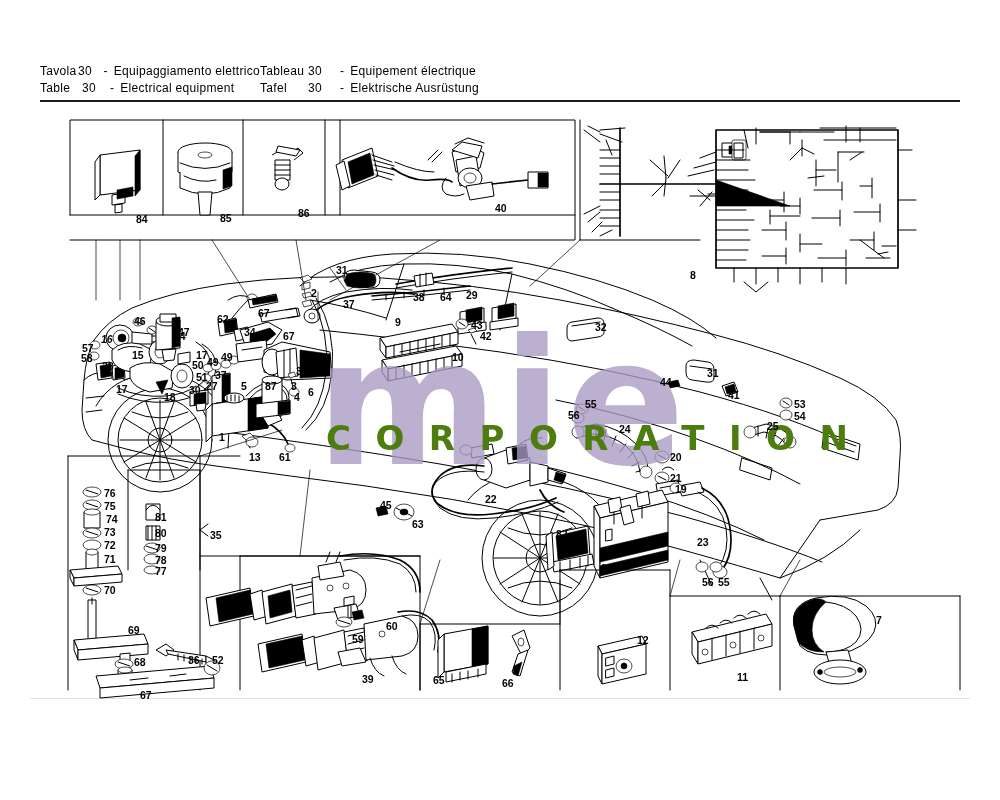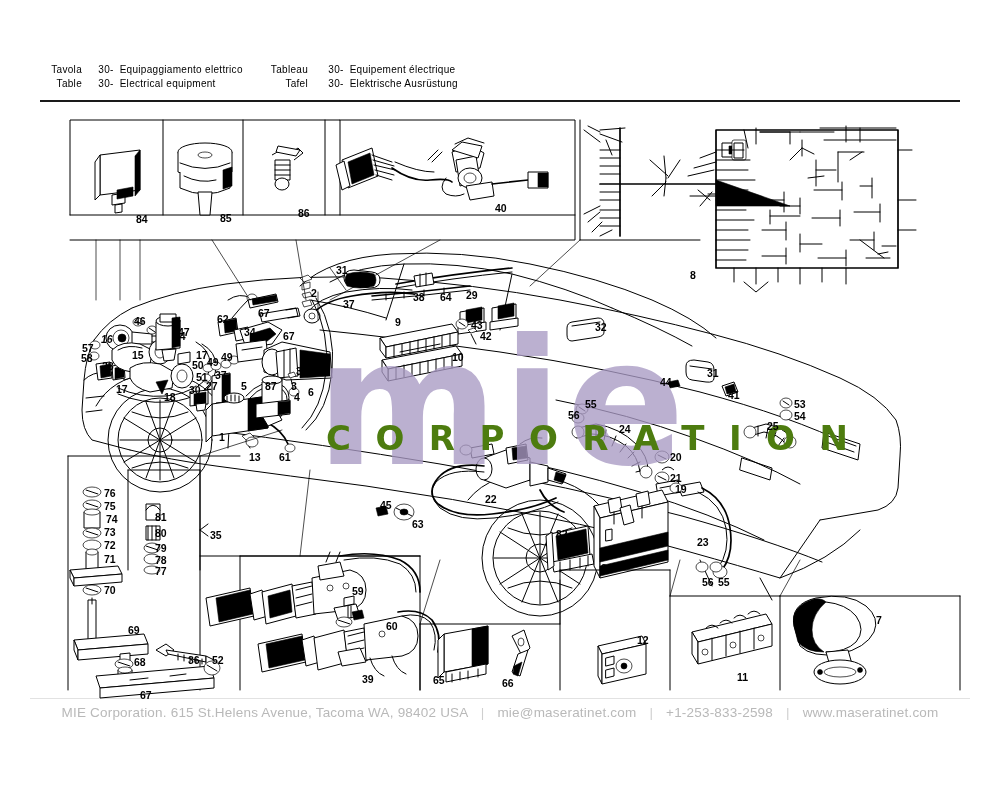--- a/index.html
+++ b/index.html
@@ -9,21 +9,21 @@
     font-family:"Liberation Sans","DejaVu Sans",sans-serif;
     color:#000;
   }
   .page{position:absolute;inset:0;}
 
   
   .header{position:absolute;left:40px;top:64px;width:920px;}
   .hdr-grid{display:flex;}
   .hdr-col{display:flex;flex-direction:column;gap:3px;}
   .hdr-col.left{width:220px;}
-  .hdr-row{display:flex;font-size:10px;letter-spacing:.3px;white-space:nowrap;text-align:right;}
+  .hdr-row{display:flex;font-size:12px;letter-spacing:.3px;white-space:nowrap;}
   .hdr-row .w1{display:inline-block;width:42px;}
   .hdr-row .w2{display:inline-block;width:28px;}
   .hdr-row .w1b{display:inline-block;width:48px;}
   .hdr-row .w2b{display:inline-block;width:32px;}
   .hdr-rule{position:absolute;left:40px;top:100px;width:920px;height:0;
             border-top:2px solid #1a1a1a;}
 
   
   .footer{position:absolute;left:0;top:705px;width:1000px;text-align:center;
           font-size:13.5px;color:#b9b9b9;letter-spacing:.2px;white-space:nowrap;}
@@ -753,34 +753,25 @@
       <div class="lbl" style="left: 155px; top: 512px;">81</div>
       <div class="lbl" style="left: 155px; top: 528px;">80</div>
       <div class="lbl" style="left: 155px; top: 543px;">79</div>
       <div class="lbl" style="left: 155px; top: 555px;">78</div>
       <div class="lbl" style="left: 155px; top: 566px;">77</div>
       <div class="lbl" style="left: 210px; top: 530px;">35</div>
       <div class="lbl" style="left: 188px; top: 655px;">36</div>
       <div class="lbl" style="left: 212px; top: 655px;">52</div>
       <div class="lbl" style="left: 140px; top: 690px;">67</div>
       <div class="lbl" style="left: 229px; top: 604px;">83</div>
-      <div class="lbl" style="left: 352px; top: 586px;">59</div>
+      <div class="lbl" style="left: 352px; top: 634px;">59</div>
       <div class="lbl" style="left: 354px; top: 621px; padding-left: 32px;">60</div>
       <div class="lbl" style="left: 362px; top: 674px;">39</div>
       <div class="lbl" style="left: 433px; top: 675px;">65</div>
       <div class="lbl" style="left: 502px; top: 678px;">66</div>
       <div class="lbl" style="left: 637px; top: 635px;">12</div>
       <div class="lbl" style="left: 737px; top: 672px;">11</div>
       <div class="lbl" style="left: 876px; top: 615px;">7</div>
     </div>
 
   <div class="foot-rule"></div>
-  <div class="footer">
-    <span>MIE Corporation. 615 St.Helens Avenue, Tacoma WA, 98402 USA</span>
-    <span class="sep">|</span>
-    <span>mie@maseratinet.com</span>
-    <span class="sep">|</span>
-    <span>+1-253-833-2598</span>
-    <span class="sep">|</span>
-    <span>www.maseratinet.com</span>
-  </div>
 
 </div>
 
 </body></html>

